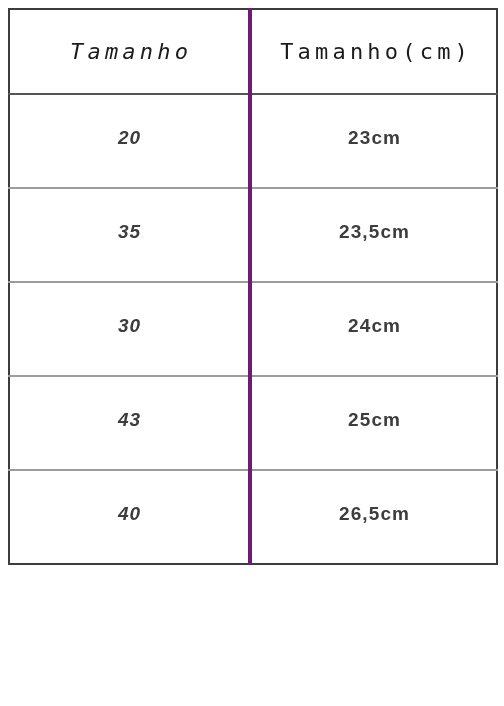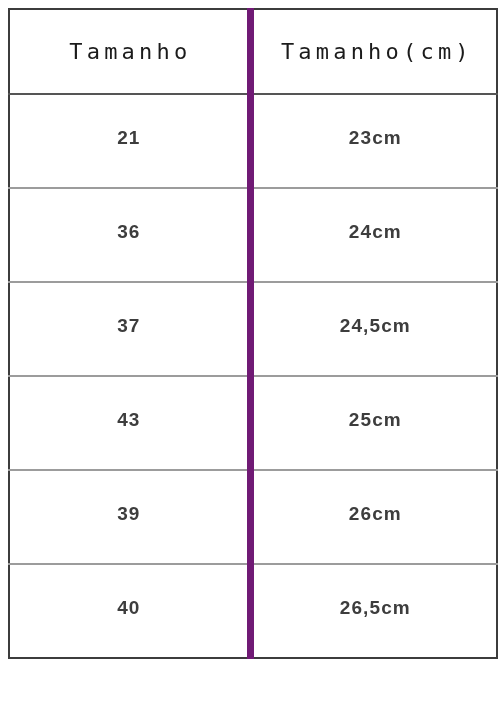--- a/index.html
+++ b/index.html
@@ -45,21 +45,22 @@
     padding: 0;
     margin: 0;
     text-align: center;
     vertical-align: middle;
     background: #ffffff;
   }
 
   
   .size-table th.cell-size,
   .size-table td.cell-size {
-    border-right: 7px solid #701a75;
+    border-right: 4px solid #701a75;
+    font-style: italic;
   }
 
   
   .size-table thead th {
     height: 83px;
     border-bottom: 2px solid #555555;
     font-family: "DejaVu Sans Mono", "Liberation Mono", monospace;
     font-weight: 400;
     font-size: 22px;
     letter-spacing: 4.2px;
@@ -98,38 +99,34 @@
 
     <thead>
       <tr>
         <th class="cell-size">Tamanho</th>
         <th class="cell-meas">Tamanho(cm)</th>
       </tr>
     </thead>
 
     <tbody>
       <tr>
-        <td class="cell-size">21</td>
+        <td class="cell-size">20</td>
         <td class="cell-meas">23cm</td>
       </tr>
       <tr>
-        <td class="cell-size">36</td>
-        <td class="cell-meas">24cm</td>
+        <td class="cell-size">35</td>
+        <td class="cell-meas">23,5cm</td>
       </tr>
       <tr>
-        <td class="cell-size">37</td>
-        <td class="cell-meas">24,5cm</td>
+        <td class="cell-size">30</td>
+        <td class="cell-meas">24cm</td>
       </tr>
       <tr>
         <td class="cell-size">43</td>
         <td class="cell-meas">25cm</td>
-      </tr>
-      <tr>
-        <td class="cell-size">39</td>
-        <td class="cell-meas">26cm</td>
       </tr>
       <tr>
         <td class="cell-size">40</td>
         <td class="cell-meas">26,5cm</td>
       </tr>
     </tbody>
   </table>
 
 </div>
 

